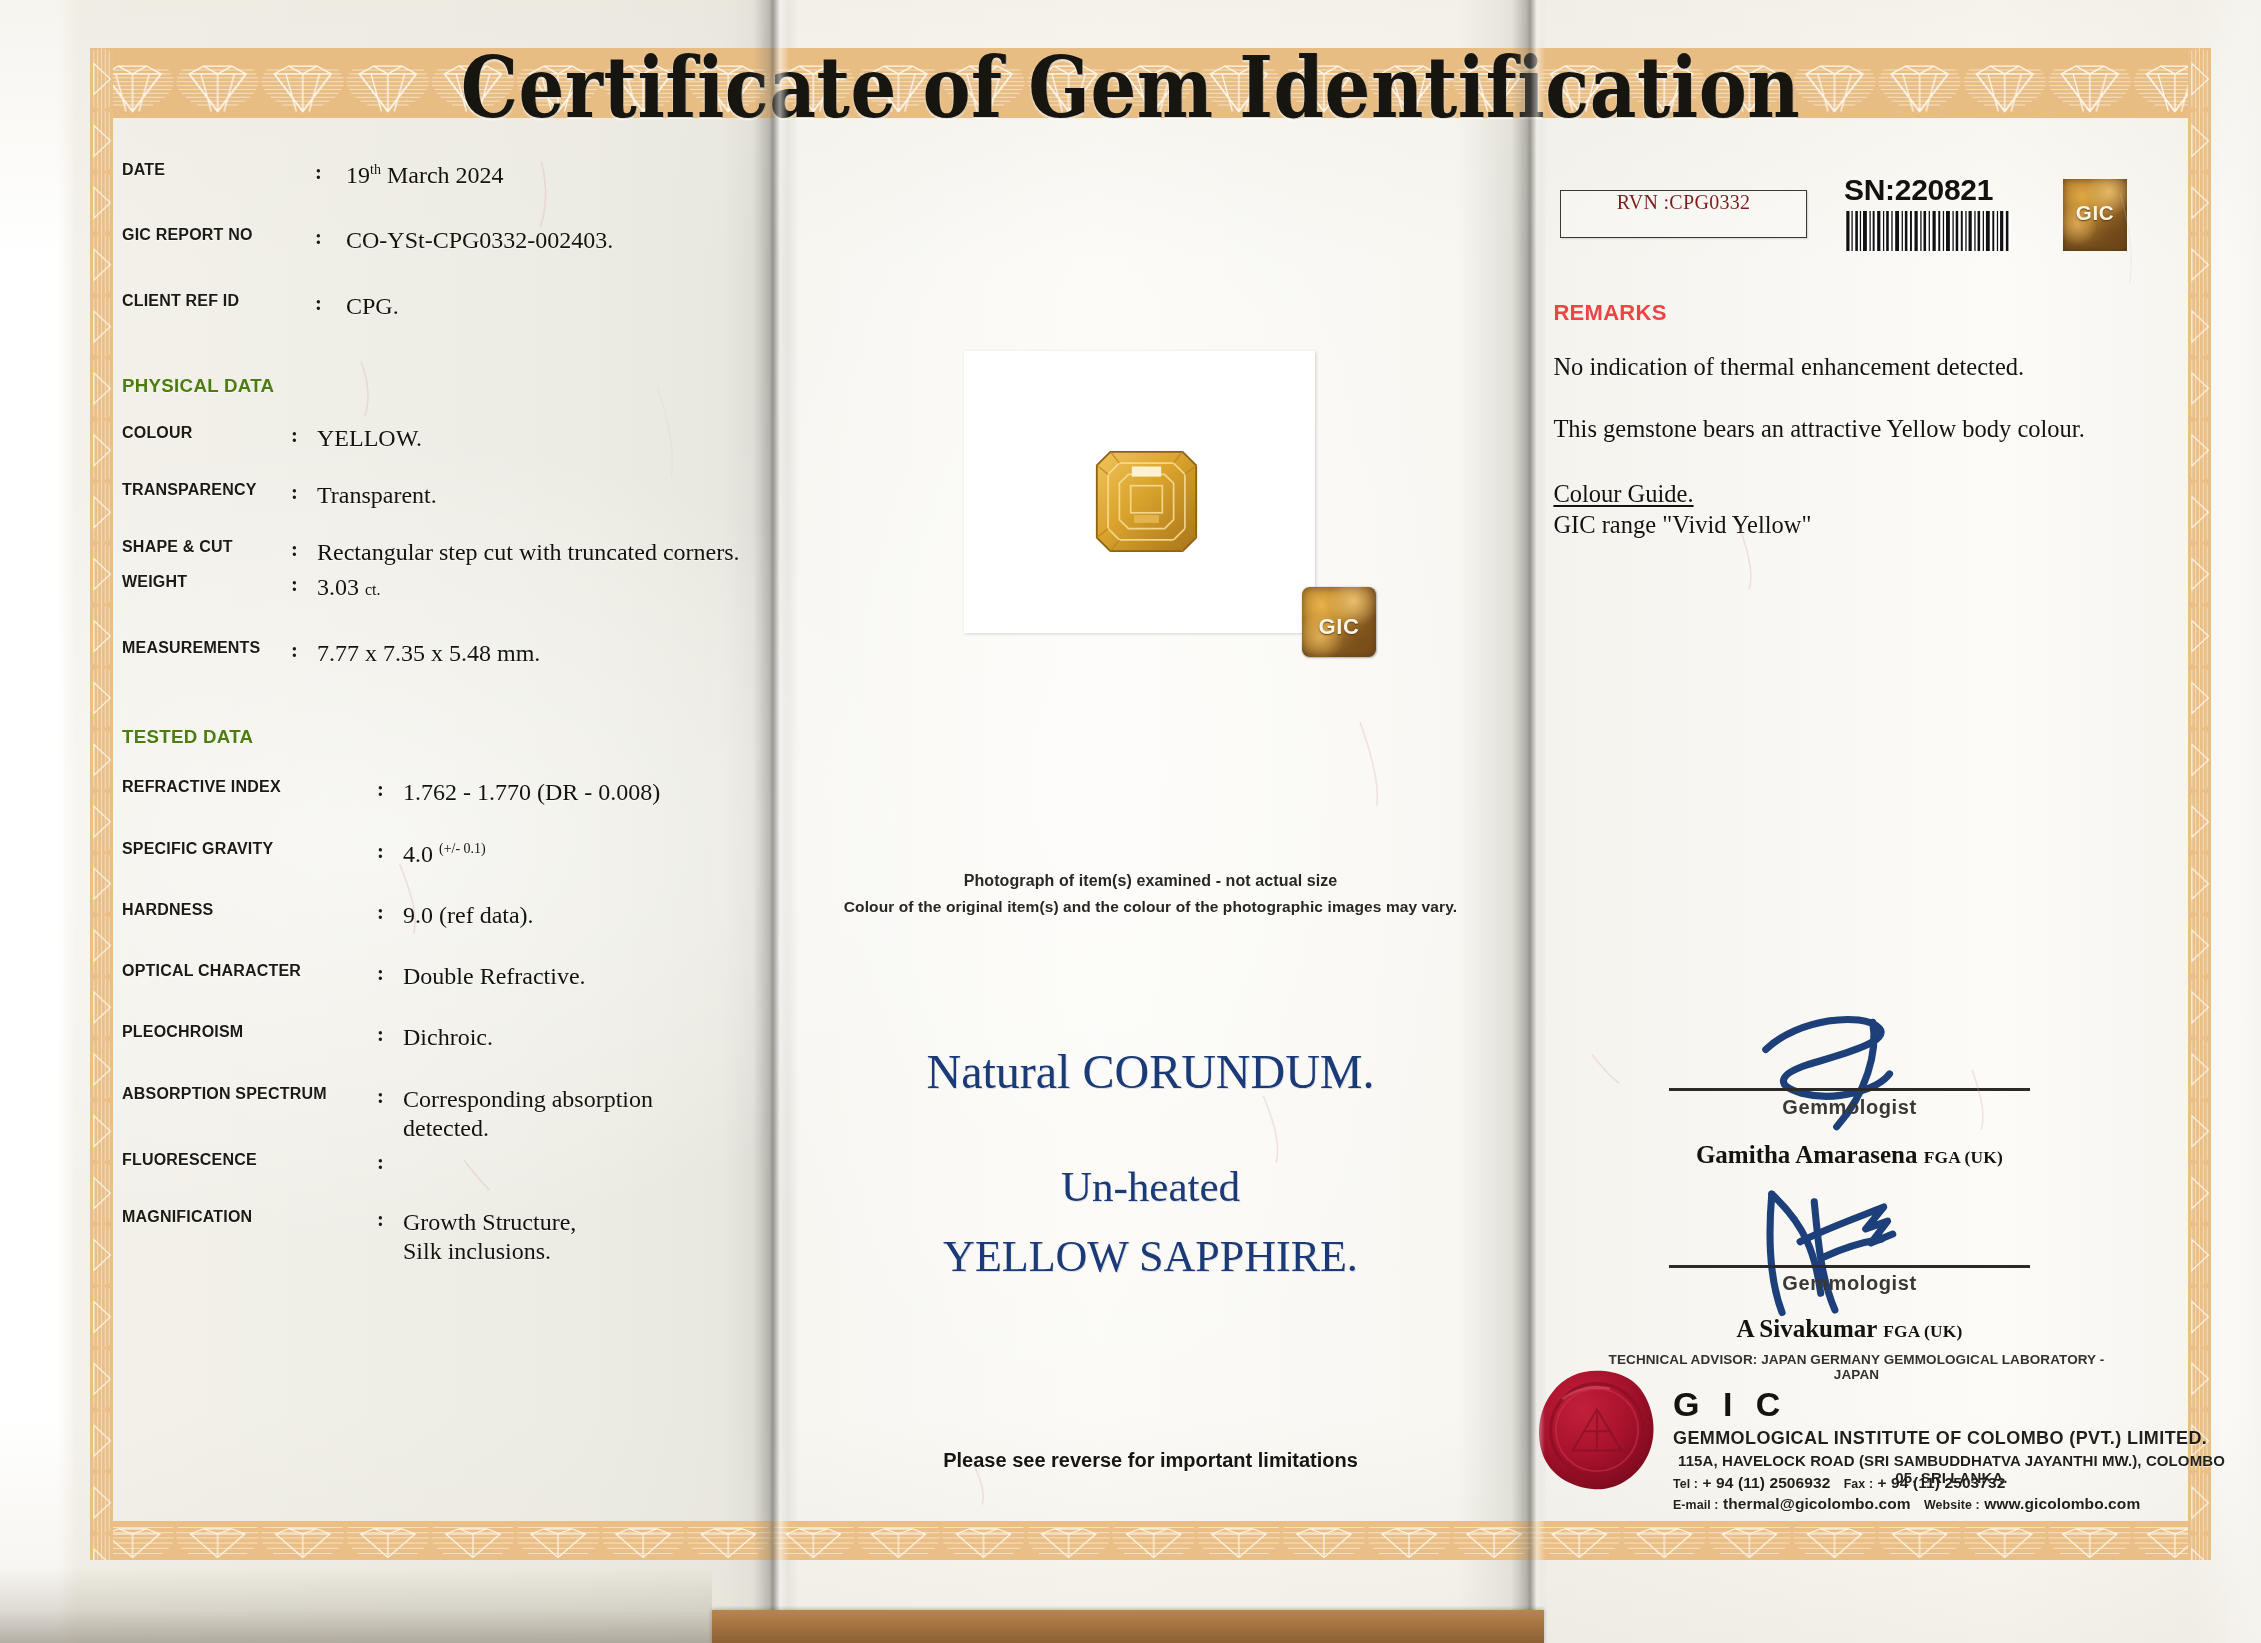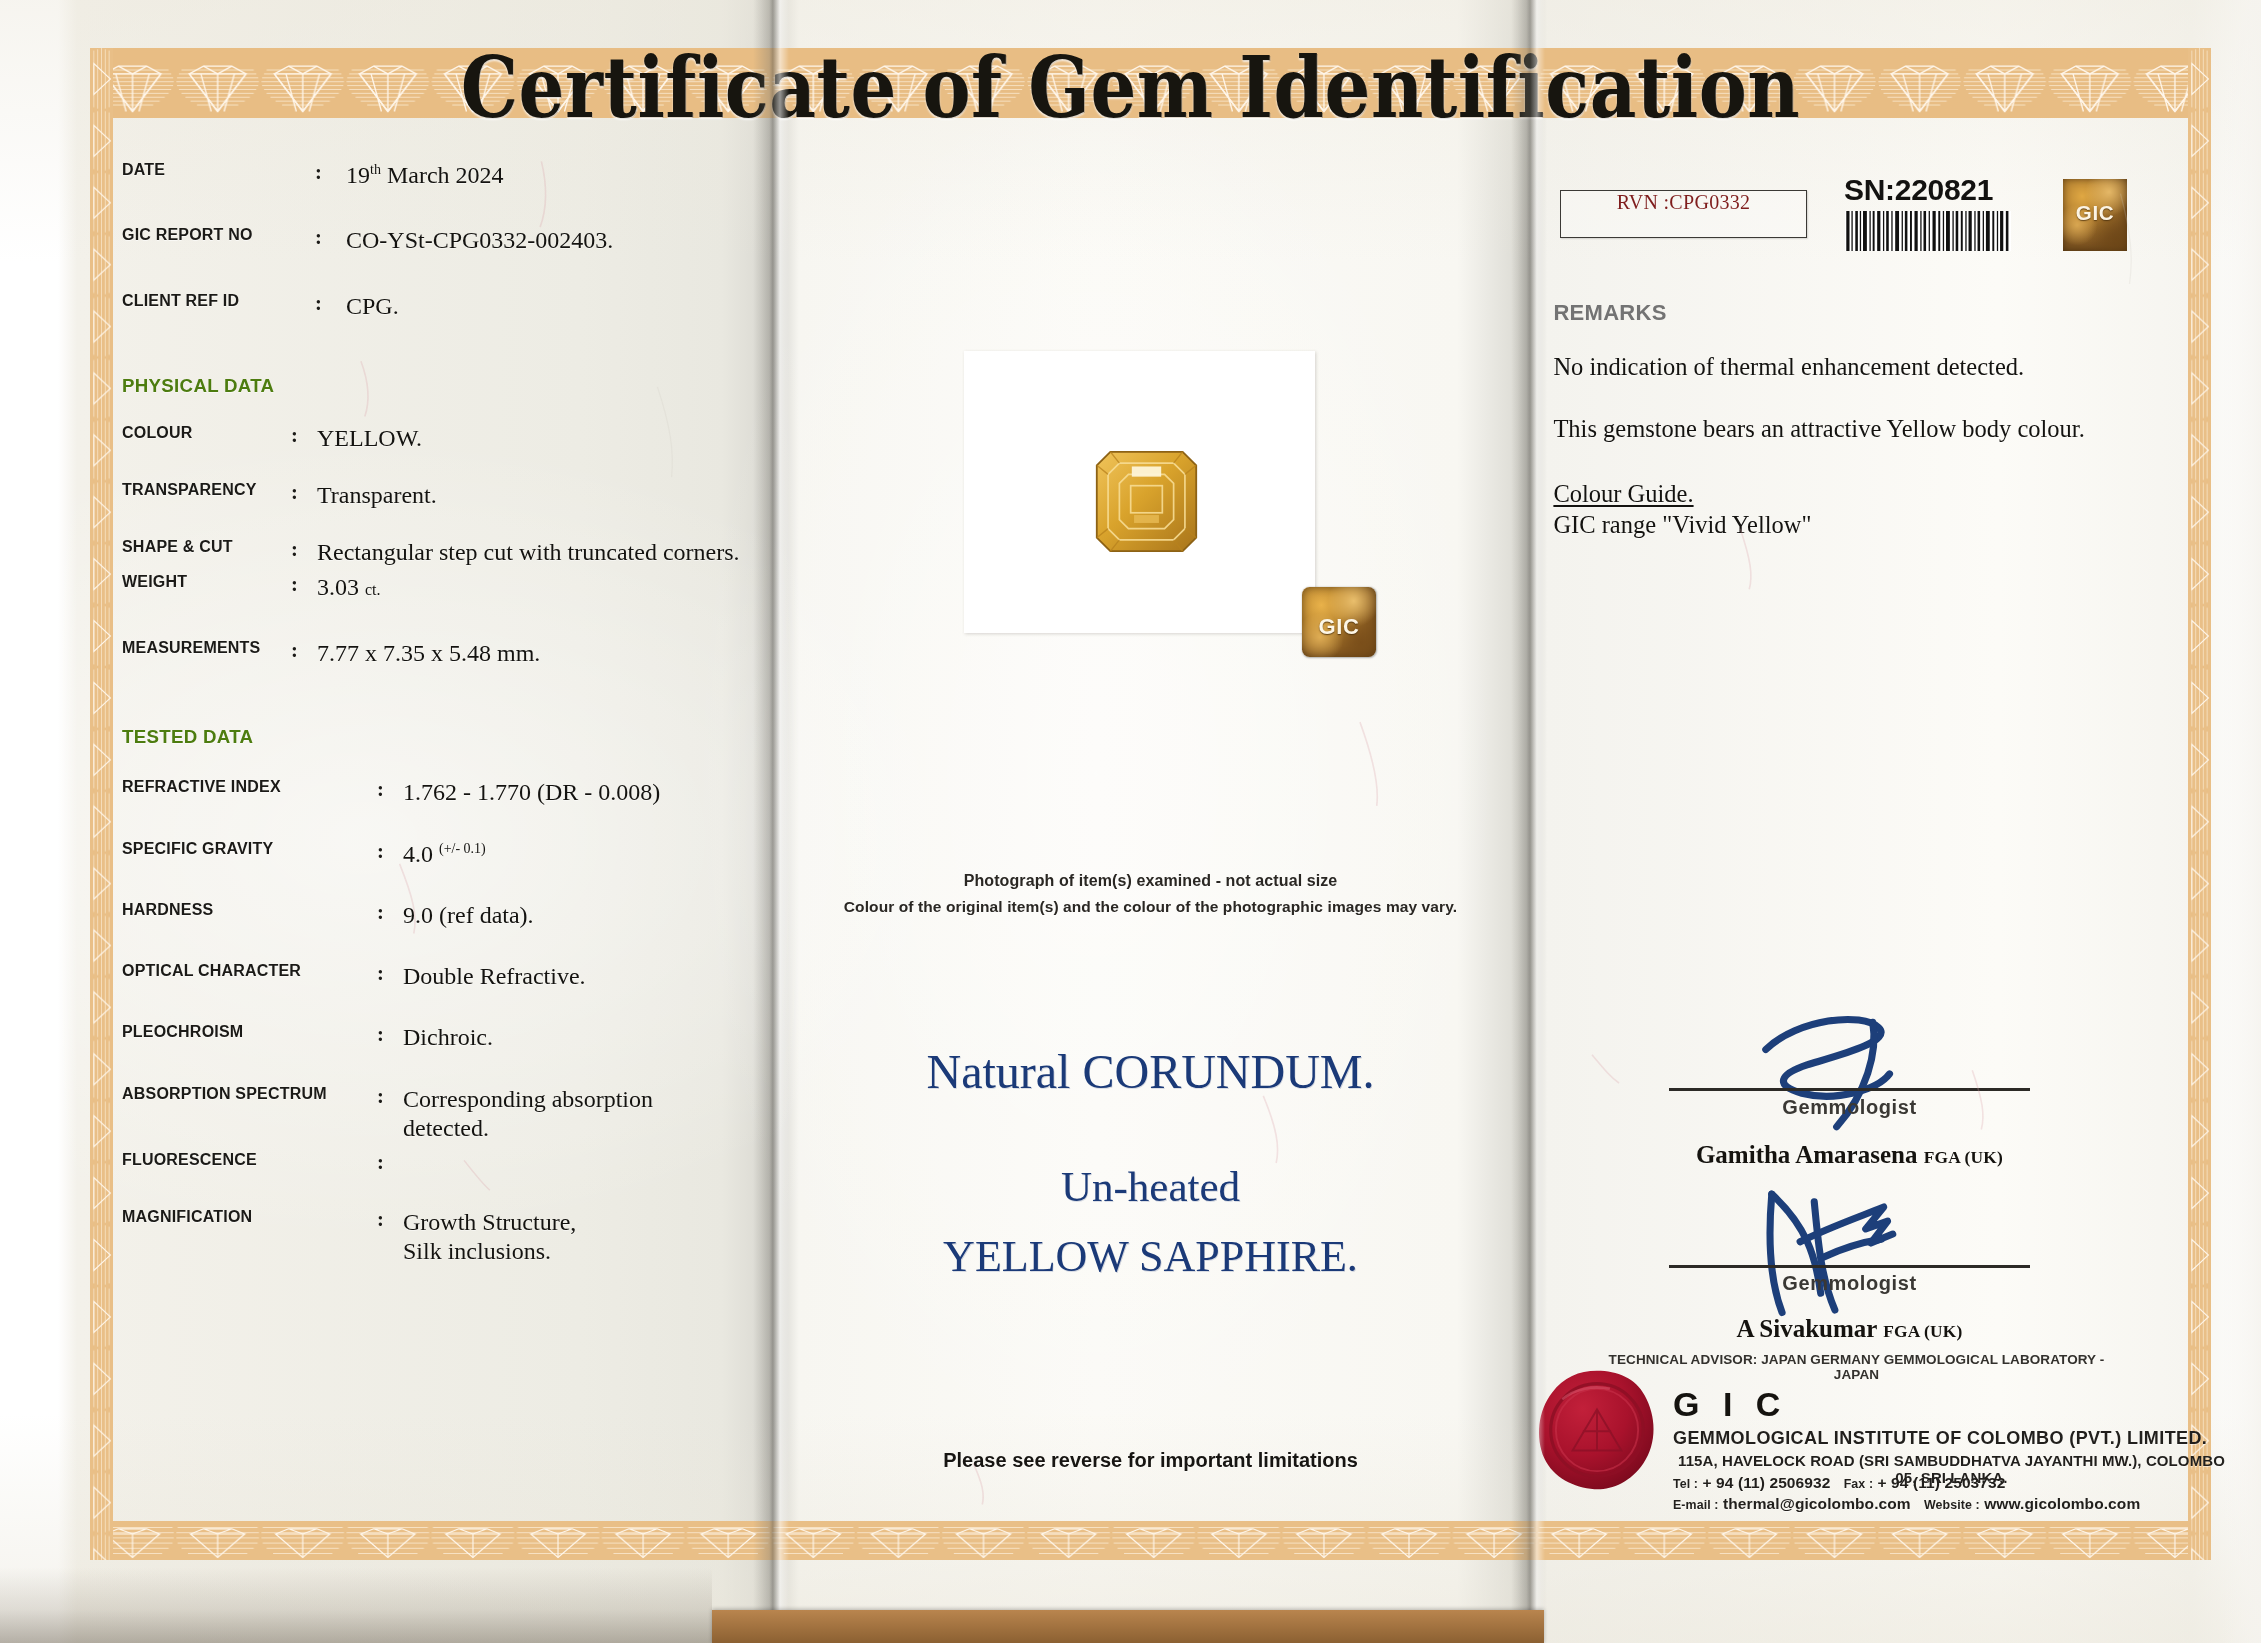--- a/index.html
+++ b/index.html
@@ -192,21 +192,21 @@
       radial-gradient(circle at 84% 84%, rgba(110,70,22,.8), rgba(110,70,22,0) 38%);}
   #rholo .gtxt{
     position:absolute;left:0;right:0;top:22px;text-align:center;
     font-family:"Liberation Sans", sans-serif;font-weight:700;
     font-size:20.6px;color:#fcf4e4;letter-spacing:0.6px;
     text-shadow:0 0.6px 1.3px rgba(70,44,10,.8);
   }
   #remarks-h{
     position:absolute;left:6.4px;top:300px;
     font-family:"Liberation Sans", sans-serif;font-weight:700;
-    font-size:22px;color:#737373;text-transform:uppercase;letter-spacing:0.3px;
+    font-size:22px;color:#ef4444;text-transform:uppercase;letter-spacing:0.3px;
   }
   .rtxt{
     position:absolute;left:6.4px;width:645px;
     font-family:"Liberation Serif", serif;font-size:24.5px;color:#141310;
     line-height:1.3;
     text-shadow:0 0.6px 0.6px rgba(255,255,255,.5);
   }
   #r1{top:351px;}
   #r2{top:413px;width:638px;text-align:justify;}
   #r3{top:478px;text-decoration:underline;text-underline-offset:3.2px;}

